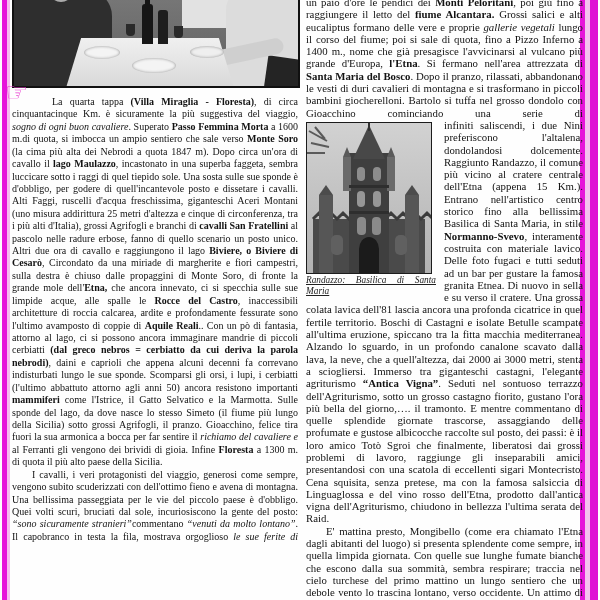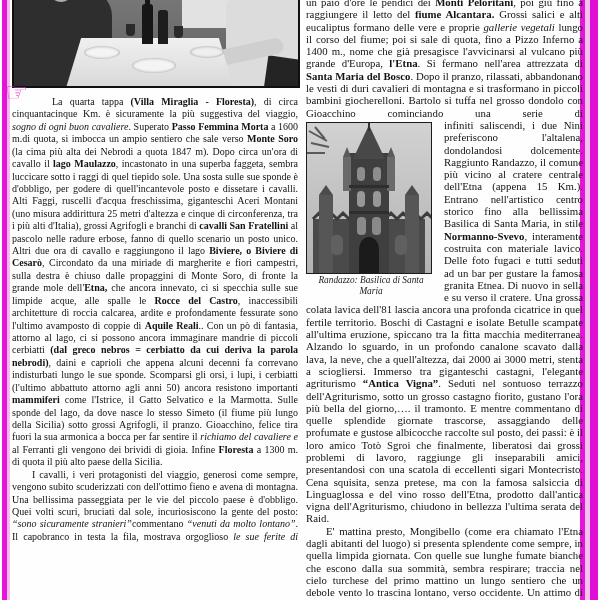--- a/index.html
+++ b/index.html
@@ -52,22 +52,22 @@
   .pd-bottle2{position:absolute;left:144px;top:30px;width:10px;height:34px;background:#1d1d1d;border-radius:3px 3px 0 0;}
   .pd-glass1{position:absolute;left:112px;top:44px;width:9px;height:12px;background:#2a2a2a;border-radius:0 0 4px 4px;}
   .pd-glass2{position:absolute;left:160px;top:46px;width:9px;height:12px;background:#2a2a2a;border-radius:0 0 4px 4px;}
   .pd-plate1{position:absolute;left:70px;top:66px;width:36px;height:13px;background:#f4f4f4;border-radius:50%;box-shadow:inset 0 0 3px #909090;}
   .pd-plate2{position:absolute;left:118px;top:78px;width:44px;height:15px;background:#f4f4f4;border-radius:50%;box-shadow:inset 0 0 3px #909090;}
   .pd-plate3{position:absolute;left:176px;top:66px;width:34px;height:12px;background:#efefef;border-radius:50%;box-shadow:inset 0 0 3px #909090;}
 
   
   .fig-church{float:left;width:130px;margin:3px 8px 2px 0;}
   .fig-church .frame{width:124px;height:150px;border:1px solid #1c1c1c;display:block;}
-  .fig-caption{display:block;width:100%;text-align:center;font-style:italic;
-    font-size:9.3px;line-height:11px;margin-top:1px;color:#202020;}
+  .fig-caption{display:block;width:100%;font-style:italic;
+    font-size:9.3px;line-height:11px;margin-top:1px;color:#202020;text-decoration:underline;}
 </style>
 </head>
 <body>
 
 <div class="page">
 
   <div class="border-left-a"></div>
   <div class="border-left-b"></div>
   <div class="border-right-a"></div>
   <div class="border-right-b"></div>

